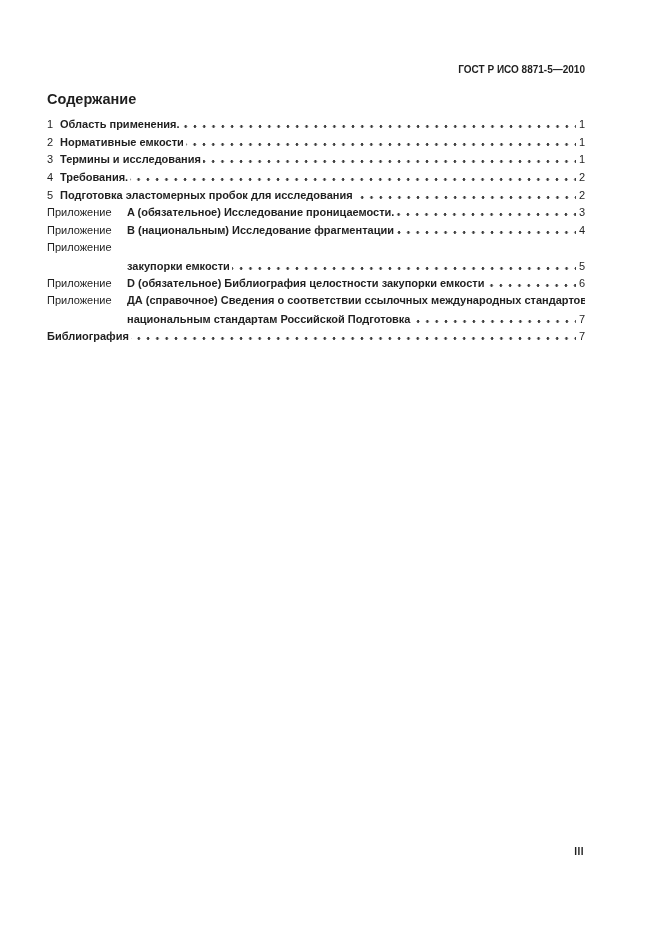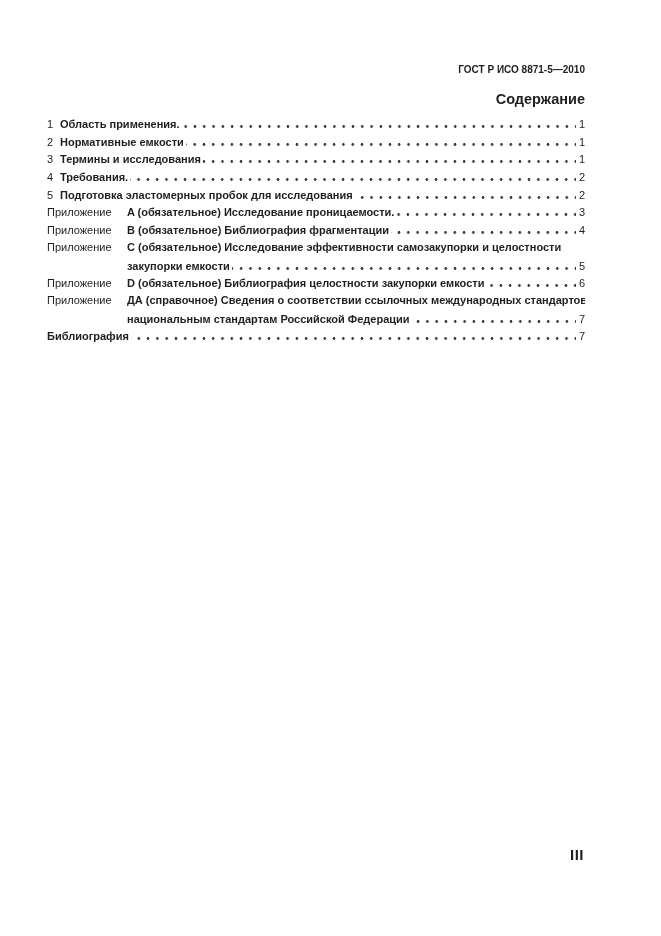--- a/index.html
+++ b/index.html
@@ -18,21 +18,21 @@
     font-size: 10px;
     line-height: 13px;
     font-weight: bold;
     white-space: nowrap;
   }
   .page-title {
     position: absolute;
     top: 91px;
     left: 47px;
     width: 538px;
-    text-align: right;
+    text-align: left;
     font-size: 14.5px;
     line-height: 17px;
     font-weight: bold;
   }
   .toc {
     position: absolute;
     top: 117px;
     left: 47px;
     width: 538px;
     font-size: 11px;
@@ -67,21 +67,21 @@
   .spacer { flex: 1 1 auto; }
   .pg {
     flex: 0 0 auto;
     width: 9px;
     text-align: right;
   }
   .footer-page {
     position: absolute;
     top: 846px;
     right: 77px;
-    font-size: 15px;
+    font-size: 10px;
     font-weight: bold;
     letter-spacing: 0.5px;
   }
 </style>
 </head>
 <body>
 
 <div>
 
   <div class="doc-code">ГОСТ Р ИСО 8871-5—2010</div>
@@ -127,28 +127,27 @@
 
     <div class="toc-row">
       <span class="prefix">Приложение</span>
       <span class="t">A (обязательное) Исследование проницаемости.</span>
       <span class="dots"></span>
       <span class="pg">3</span>
     </div>
 
     <div class="toc-row">
       <span class="prefix">Приложение</span>
-      <span class="t">B (обязательное) Библиография фрагментации</span>
+      <span class="t">B (национальным) Исследование фрагментации</span>
       <span class="dots"></span>
       <span class="pg">4</span>
     </div>
 
     <div class="toc-row">
       <span class="prefix">Приложение</span>
-      <span class="t">C (обязательное) Исследование эффективности самозакупорки и целостности</span>
       <span class="spacer"></span>
     </div>
     <div class="toc-row cont">
       <span class="t">закупорки емкости</span>
       <span class="dots"></span>
       <span class="pg">5</span>
     </div>
 
     <div class="toc-row">
       <span class="prefix">Приложение</span>
@@ -156,21 +155,21 @@
       <span class="dots"></span>
       <span class="pg">6</span>
     </div>
 
     <div class="toc-row">
       <span class="prefix">Приложение</span>
       <span class="t">ДА (справочное) Сведения о соответствии ссылочных международных стандартов</span>
       <span class="spacer"></span>
     </div>
     <div class="toc-row cont">
-      <span class="t">национальным стандартам Российской Федерации</span>
+      <span class="t">национальным стандартам Российской Подготовка</span>
       <span class="dots"></span>
       <span class="pg">7</span>
     </div>
 
     <div class="toc-row">
       <span class="t">Библиография</span>
       <span class="dots"></span>
       <span class="pg">7</span>
     </div>
 

